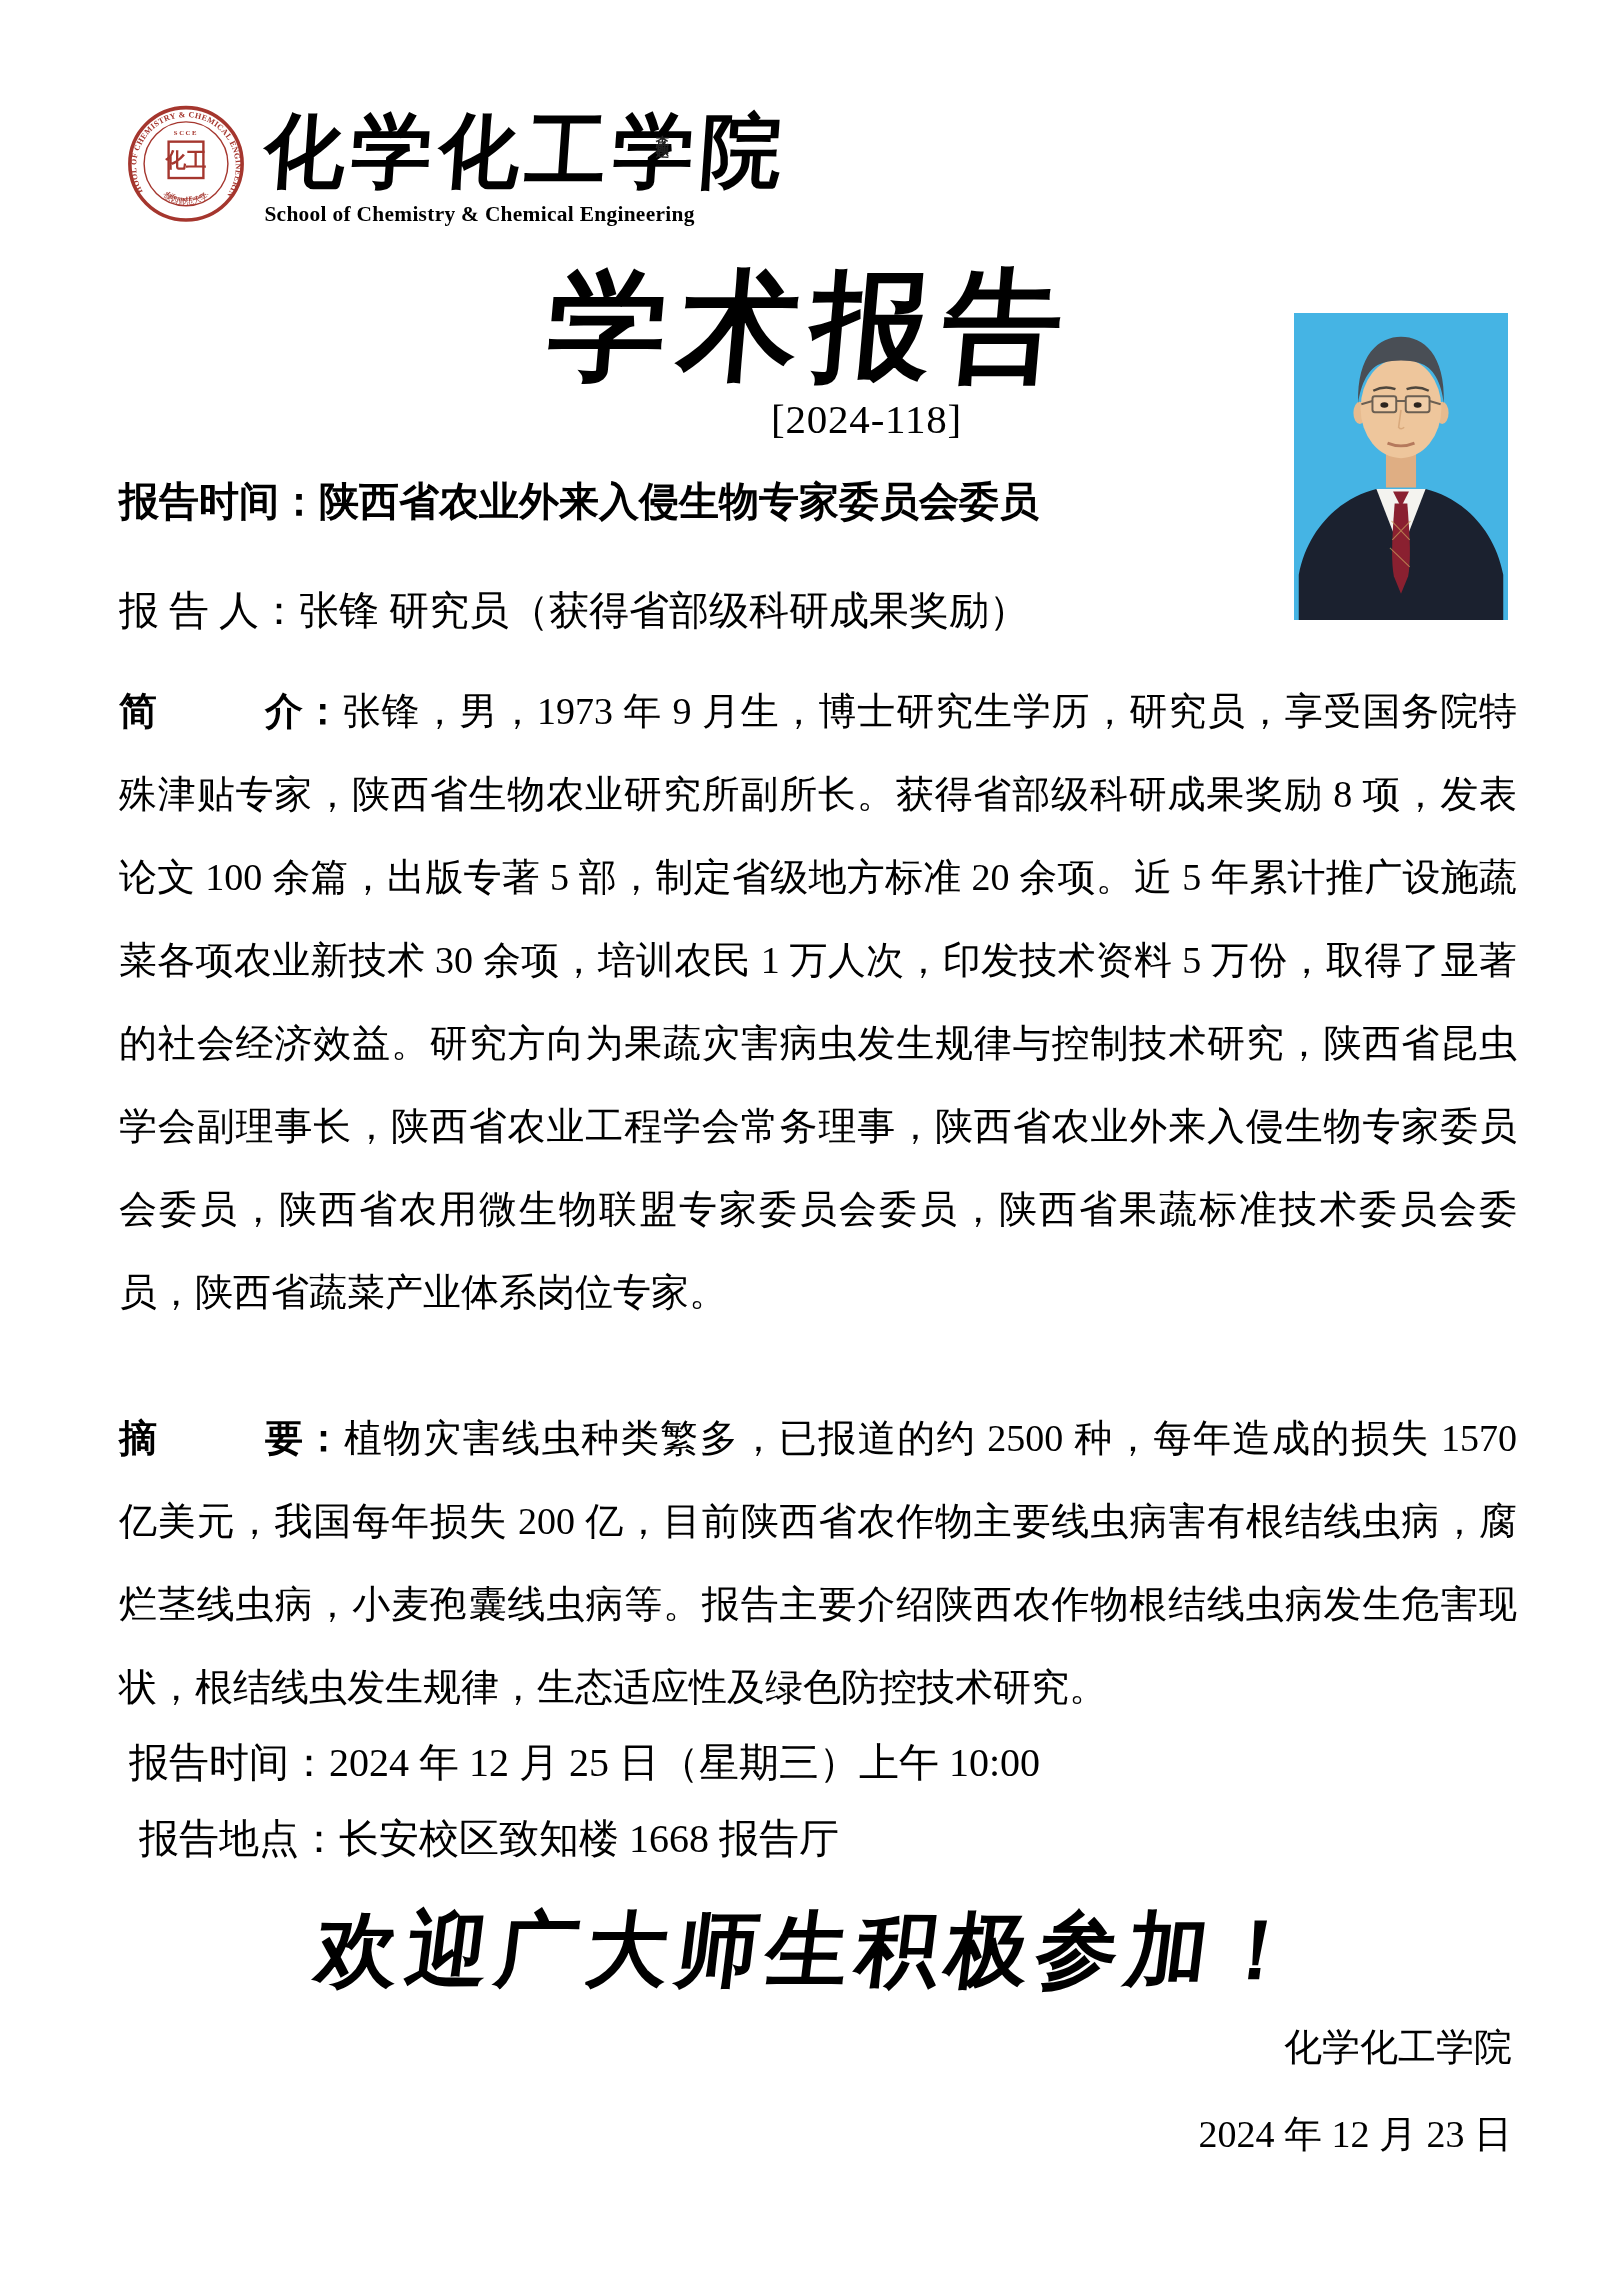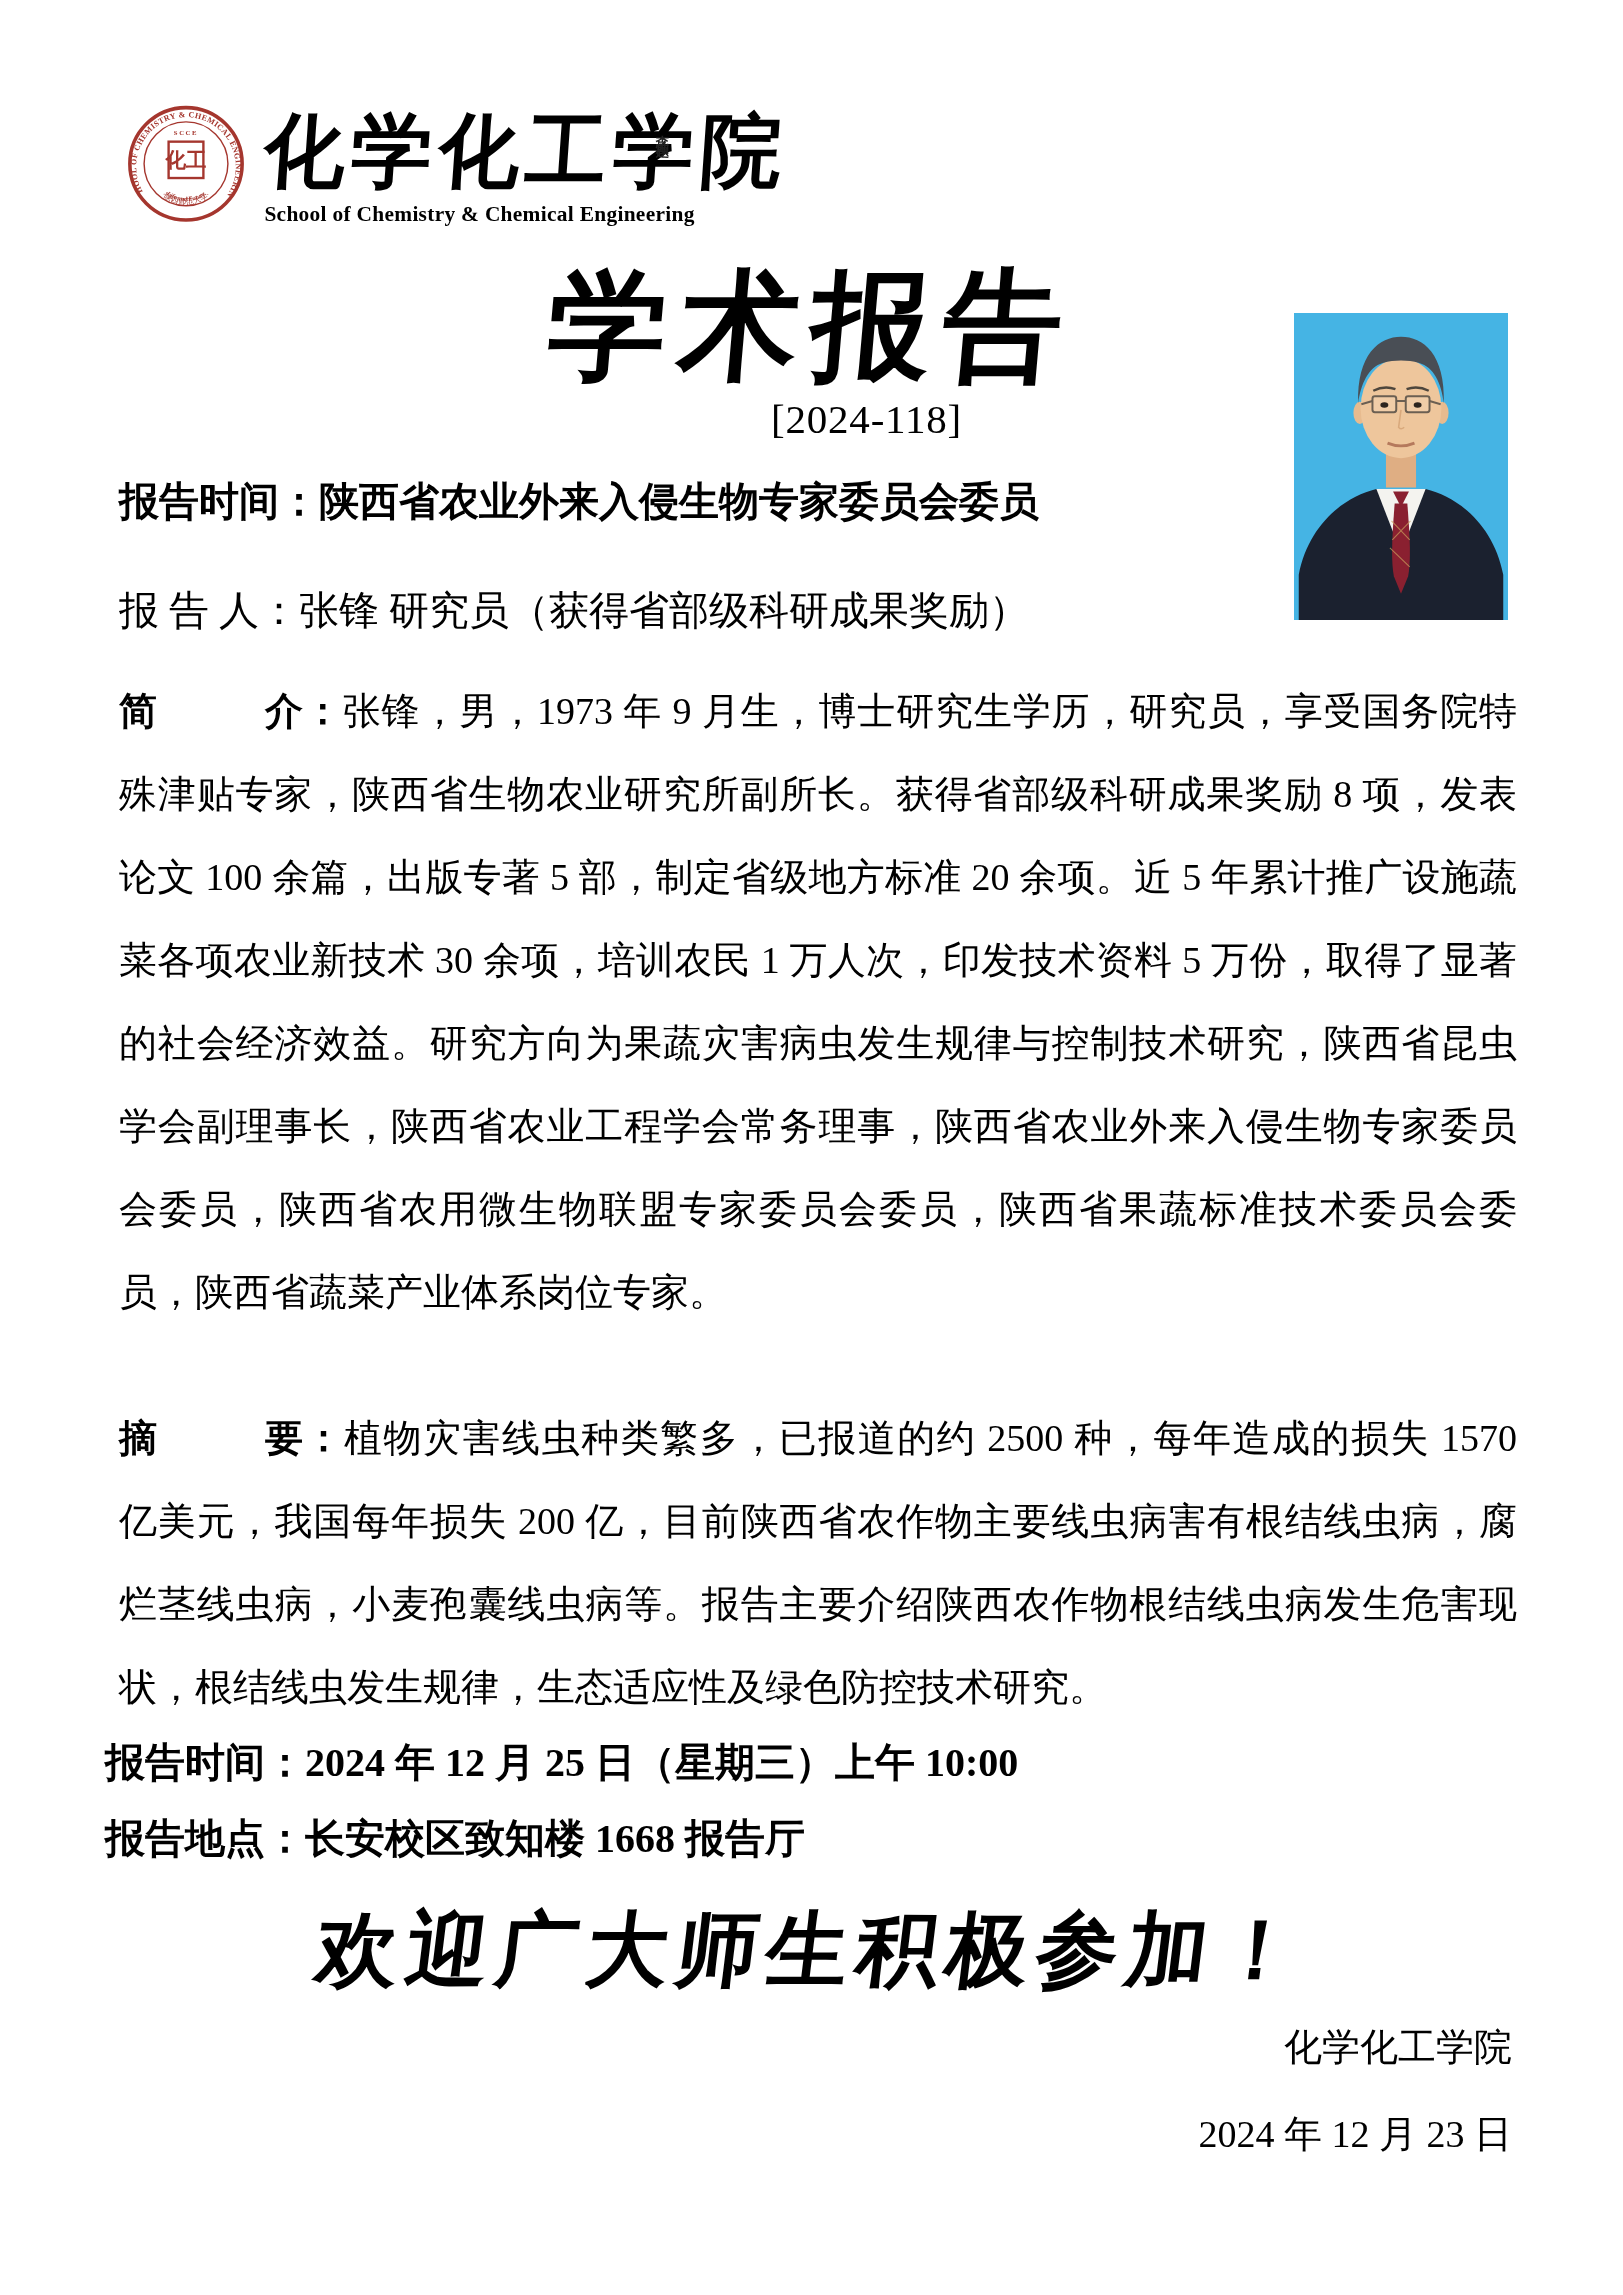--- a/index.html
+++ b/index.html
@@ -47,23 +47,23 @@
     font-size:38px;line-height:83px;text-align:justify;text-justify:inter-character;
   }
   .bio{top:670px;}
   .abstract{top:1397px;}
   .label4{
     display:inline-flex;justify-content:space-between;
     width:184px;font-weight:bold;vertical-align:baseline;
   }
   .label-colon{font-weight:bold;}
   
-  .sched{position:absolute;left:105px;font-size:40px;font-weight:bold;white-space:nowrap;line-height:1.3;}
+  .sched{position:absolute;left:129px;font-size:40px;font-weight:normal;white-space:nowrap;line-height:1.3;}
   .time-line{top:1737px;}
-  .venue-line{top:1813px;}
+  .venue-line{top:1813px;margin-left:10px;}
   
   .welcome{
     position:absolute;top:1896px;left:0;width:100%;text-align:center;
     font-size:82px;font-weight:900;letter-spacing:8px;
     transform:skewX(-7deg);white-space:nowrap;
   }
   
   .footer{position:absolute;top:2004px;right:111px;text-align:right;font-size:38px;line-height:87px;}
   .footer div{white-space:nowrap;}
   

